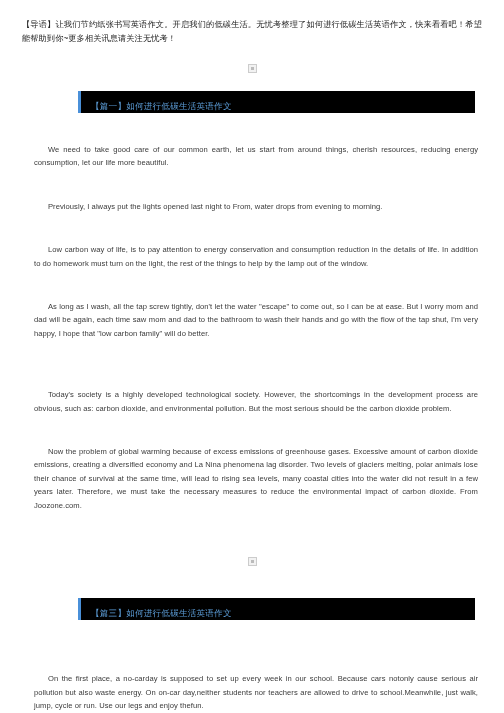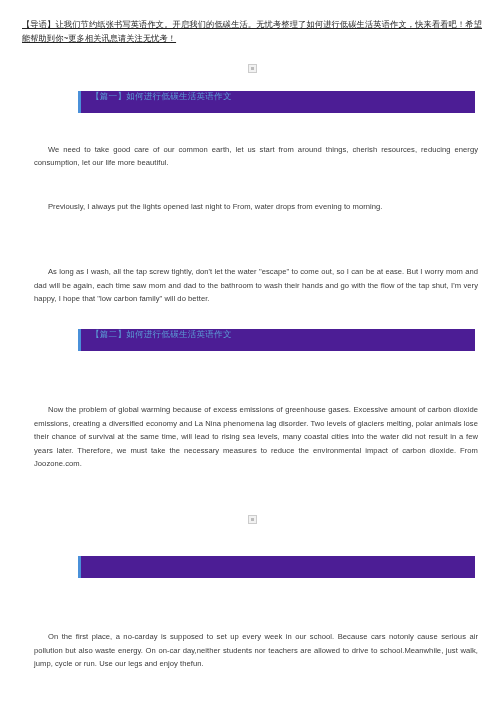--- a/index.html
+++ b/index.html
@@ -20,21 +20,20 @@
     padding: 0;
   }
   .intro {
     margin: 0;
     padding: 18px 22px 0 22px;
     font-size: 8.2px;
     line-height: 13.5px;
     color: #222222;
     letter-spacing: 0.1px;
     text-align: justify;
-    text-decoration: underline;
   }
   .spacer-img {
     text-align: center;
     padding: 14px 0 8px 0;
   }
   .img-placeholder {
     display: inline-block;
     width: 7px;
     height: 7px;
     border: 1px solid #cccccc;
@@ -45,26 +44,26 @@
     content: "";
     position: absolute;
     left: 2px;
     top: 2px;
     width: 3px;
     height: 3px;
     background: #bbbbbb;
   }
   .section-header {
     margin: 6px 0 0 0;
-    background: #4c1d95;
+    background: #000000;
     height: 22px;
     width: 394px;
     margin-left: 81px;
     display: flex;
-    align-items: flex-start;
+    align-items: flex-end;
     position: relative;
   }
   .section-header .accent {
     position: absolute;
     left: -3px;
     top: 0;
     width: 3px;
     height: 22px;
     background: #4a90d9;
   }
@@ -106,43 +105,42 @@
   <div class="section-header">
     <span class="accent"></span>
     <span class="title">【篇一】如何进行低碳生活英语作文</span>
   </div>
   <div class="gap-m"></div>
   <div class="body-block">
     <p class="para">We need to take good care of our common earth, let us start from around things, cherish resources, reducing energy consumption, let our life more beautiful.</p>
     <div class="gap-s"></div>
     <p class="para">Previously, I always put the lights opened last night to From, water drops from evening to morning.</p>
     <div class="gap-s"></div>
+    <p class="para">Low carbon way of life, is to pay attention to energy conservation and consumption reduction in the details of life. In addition to do homework must turn on the light, the rest of the things to help by the lamp out of the window.</p>
     <div class="gap-s"></div>
     <p class="para">As long as I wash, all the tap screw tightly, don't let the water "escape" to come out, so I can be at ease. But I worry mom and dad will be again, each time saw mom and dad to the bathroom to wash their hands and go with the flow of the tap shut, I'm very happy, I hope that "low carbon family" will do better.</p>
   </div>
   <div class="gap-xs"></div>
 
-  <div class="section-header">
-    <span class="accent"></span>
-    <span class="title">【篇二】如何进行低碳生活英语作文</span>
-  </div>
   <div class="gap-m"></div>
   <div class="body-block">
+    <p class="para">Today's society is a highly developed technological society. However, the shortcomings in the development process are obvious, such as: carbon dioxide, and environmental pollution. But the most serious should be the carbon dioxide problem.</p>
     <div class="gap-s"></div>
     <p class="para">Now the problem of global warming because of excess emissions of greenhouse gases. Excessive amount of carbon dioxide emissions, creating a diversified economy and La Nina phenomena lag disorder. Two levels of glaciers melting, polar animals lose their chance of survival at the same time, will lead to rising sea levels, many coastal cities into the water did not result in a few years later. Therefore, we must take the necessary measures to reduce the environmental impact of carbon dioxide. From Joozone.com.</p>
     <div class="gap-s"></div>
   </div>
 
   <div class="spacer-img">
     <span class="img-placeholder"></span>
   </div>
 
   <div class="gap-xs"></div>
   <div class="section-header">
     <span class="accent"></span>
+    <span class="title">【篇三】如何进行低碳生活英语作文</span>
   </div>
   <div class="gap-m"></div>
   <div class="body-block">
     <div class="gap-s"></div>
     <p class="para">On the first place, a no-carday is supposed to set up every week in our school. Because cars notonly cause serious air pollution but also waste energy. On on-car day,neither students nor teachers are allowed to drive to school.Meanwhile, just walk, jump, cycle or run. Use our legs and enjoy thefun.</p>
 
   </div>
 
 </div>
 

